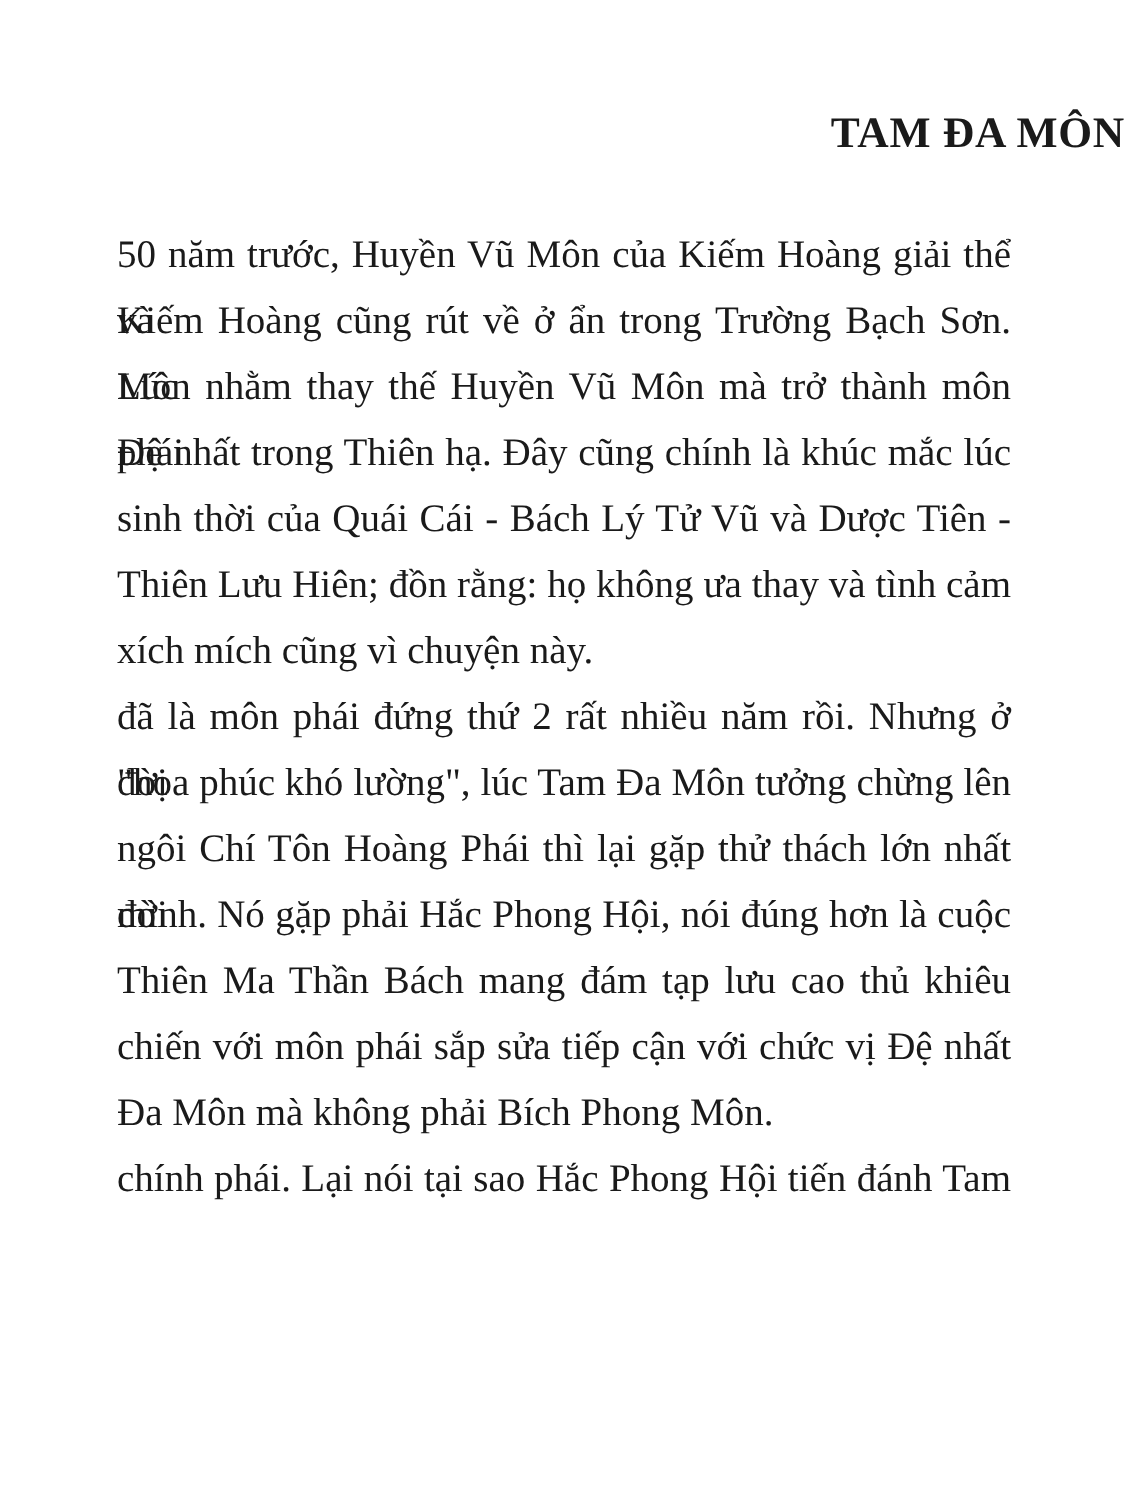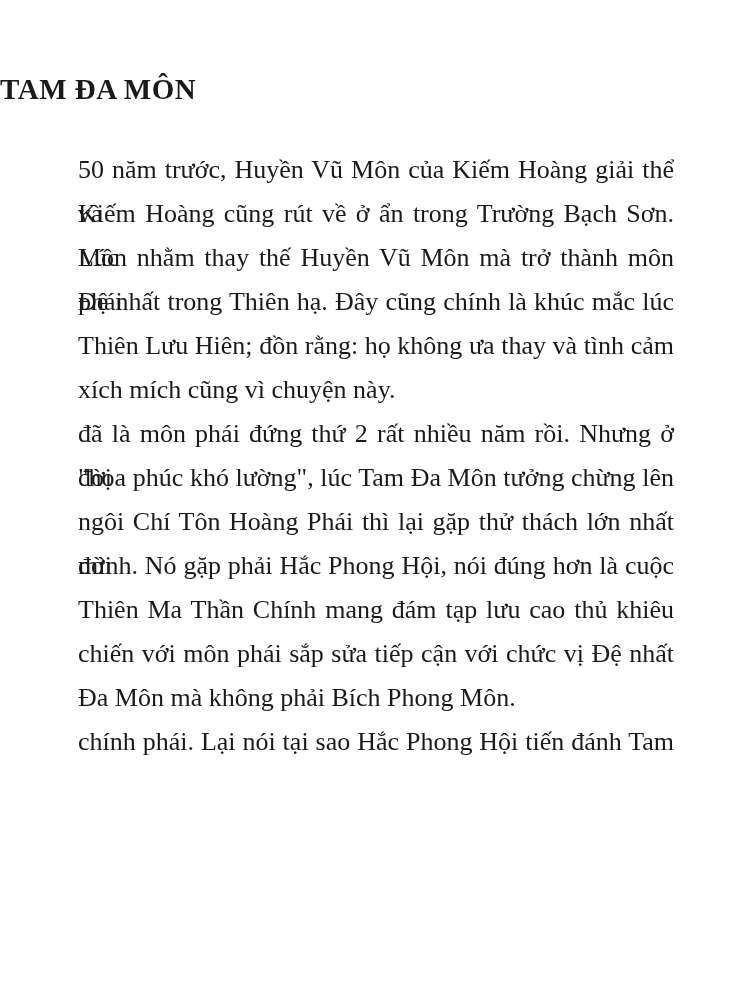--- a/index.html
+++ b/index.html
@@ -11,21 +11,21 @@
     position: relative;
     width: 750px;
     height: 1000px;
     background: #ffffff;
     overflow: hidden;
     font-family: "Liberation Serif", "DejaVu Serif", serif;
     color: #1a1a1a;
   }
   .doc-title {
     margin-top: 73px;
-    text-align: left;
+    text-align: right;
     font-size: 29px;
     font-weight: bold;
     letter-spacing: 0.5px;
     line-height: 32px;
     color: #1a1a1a;
   }
   .doc-content {
     position: absolute;
     left: 78px;
     top: 148px;
@@ -52,27 +52,28 @@
 <body>
 
 <div class="page">
   <div class="doc-title">TAM ĐA MÔN</div>
   <div class="doc-content">
       <div class="paragraph">
         <div class="line">50 năm trước, Huyền Vũ Môn của Kiếm Hoàng giải thể và</div>
         <div class="line">Kiếm Hoàng cũng rút về ở ẩn trong Trường Bạch Sơn. Lúc</div>
         <div class="line">Môn nhằm thay thế Huyền Vũ Môn mà trở thành môn phái</div>
         <div class="line">Đệ nhất trong Thiên hạ. Đây cũng chính là khúc mắc lúc</div>
+        <div class="line">sinh thời của Quái Cái - Bách Lý Tử Vũ và Dược Tiên -</div>
         <div class="line">Thiên Lưu Hiên; đồn rằng: họ không ưa thay và tình cảm</div>
         <div class="line last">xích mích cũng vì chuyện này.</div>
       </div>
       <div class="paragraph">
         <div class="line">đã là môn phái đứng thứ 2 rất nhiều năm rồi. Nhưng ở đời</div>
         <div class="line">"họa phúc khó lường", lúc Tam Đa Môn tưởng chừng lên</div>
         <div class="line">ngôi Chí Tôn Hoàng Phái thì lại gặp thử thách lớn nhất đời</div>
         <div class="line">mình. Nó gặp phải Hắc Phong Hội, nói đúng hơn là cuộc</div>
-        <div class="line">Thiên Ma Thần Chính mang đám tạp lưu cao thủ khiêu</div>
+        <div class="line">Thiên Ma Thần Bách mang đám tạp lưu cao thủ khiêu</div>
         <div class="line">chiến với môn phái sắp sửa tiếp cận với chức vị Đệ nhất</div>
         <div class="line last">Đa Môn mà không phải Bích Phong Môn.</div>
         <div class="line">chính phái. Lại nói tại sao Hắc Phong Hội tiến đánh Tam</div>
       </div>
     </div>
 </div>
 
 </body></html>

